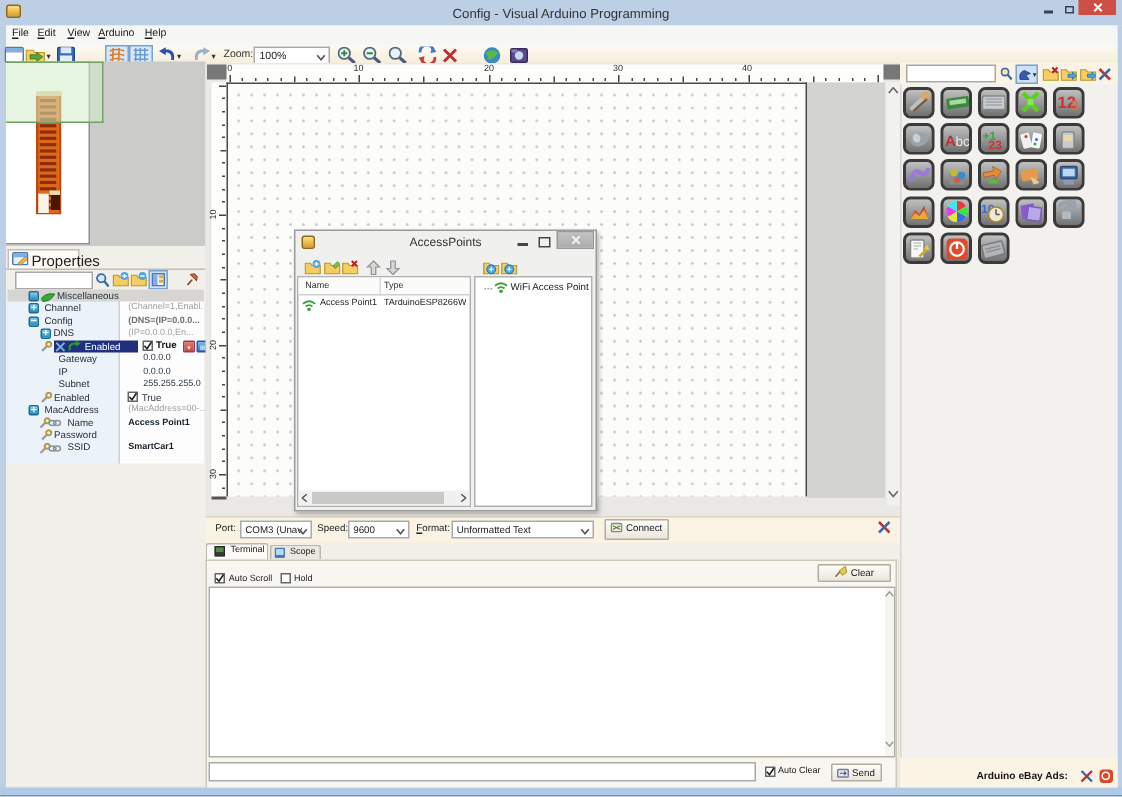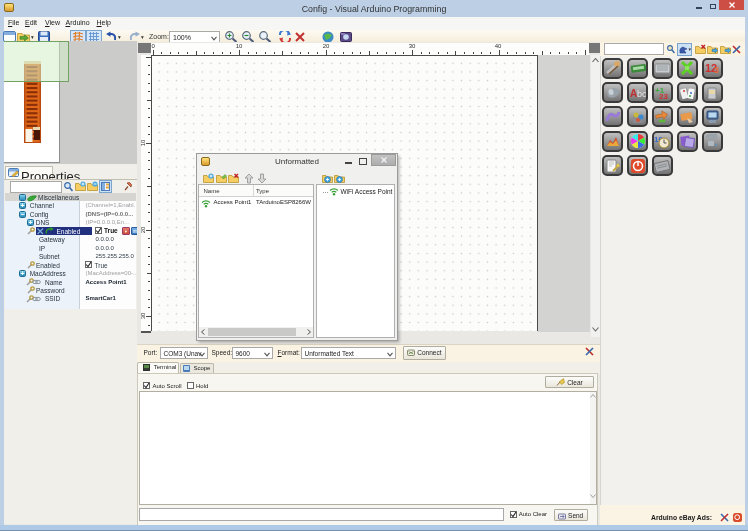--- a/index.html
+++ b/index.html
@@ -128,21 +128,21 @@
     <rect x="10" y="69" width="6" height="10" fill="#4a1604"></rect>
     <rect x="9" y="66" width="7" height="3" fill="#e8d8b0"></rect>
   </svg>
 <div class="a" style="left:3.5px;top:41px;width:65.5px;height:41px;background:rgba(210,238,198,0.55);border:1px solid #71a263;border-left:none;"></div>
 <div class="a" style="left:5px;top:166px;width:48px;height:13px;background:#fcfbf7;border:1px solid #c2beb0;border-bottom:none;"></div>
 <svg class="a" style="left:8px;top:168px;" width="11" height="9">
     <rect x="0.5" y="0.5" width="10" height="8" rx="1" fill="#e8f0fa" stroke="#4a7ab8"></rect>
     <rect x="1" y="1" width="9" height="2.5" fill="#84aede"></rect>
     <path d="M4 7.5 L9 3 L10.5 4.5 L5.5 9 Z" fill="#e8b83a" stroke="#a07820" stroke-width="0.5"></path>
   </svg>
-<div class="a" style="left:21px;top:168.5px;font-size:13px;color:#222;">Properties</div>
+<div class="a" style="left:21px;top:168.5px;font-size:10px;color:#222;">Properties</div>
 <div class="a" style="left:3.5px;top:179px;width:133.5px;height:345px;background:#f1efe9;border-top:1px solid #c2beb0;"></div>
 <div class="a" style="left:10px;top:180.5px;width:52px;height:12px;background:#fff;border:1px solid #a8a8a8;"></div>
 <svg class="a" style="left:64px;top:181.5px;" width="9" height="10">
     <circle cx="3.5" cy="3.5" r="2.8" fill="#d8e8f8" stroke="#3a6aaa" stroke-width="1.2"></circle>
     <line x1="5.5" y1="5.5" x2="8.5" y2="9" stroke="#3a6aaa" stroke-width="1.6"></line>
   </svg>
 <svg class="a" style="left:75px;top:181px;" width="11" height="11">
     <path d="M0.5 2.5 L4 2.5 L5 4 L10.5 4 L10.5 9.5 L0.5 9.5 Z" fill="#f6cd62" stroke="#b8962e" stroke-width="0.8"></path>
     <circle cx="8" cy="3" r="2.6" fill="#4aa8e0"></circle>
     <path d="M6.6 3 H9.4 M8 1.6 V4.4" stroke="#fff" stroke-width="0.9"></path>
@@ -615,21 +615,21 @@
 <svg class="a" style="left:719.5px;top:512.5px;" width="9" height="9">
     <path d="M1 1 L8 8" stroke="#3a6aaa" stroke-width="1.6"></path>
     <path d="M8 1 L1 8" stroke="#c03030" stroke-width="1.6"></path>
   </svg>
 <div class="a" style="left:732.5px;top:512.5px;width:9.5px;height:9.5px;background:#d84a2a;border-radius:2.5px;"></div>
 <svg class="a" style="left:734px;top:514px;" width="7" height="7">
     <circle cx="3.2" cy="3.2" r="2.4" fill="none" stroke="#fff" stroke-width="1"></circle>
   </svg>
 <div class="a" style="left:196px;top:153px;width:202px;height:188px;background:#f0f0ee;border:1px solid #9b9b9b;box-shadow:1.5px 1.5px 3px rgba(0,0,0,0.28);"></div>
 <div class="a" style="left:200.5px;top:157px;width:9px;height:9px;background:linear-gradient(#ffe27a,#d99a2e);border:1px solid #8a6a1a;border-radius:2px;"></div>
-<div class="a" style="left:196px;top:157px;width:202px;text-align:center;font-size:8px;color:#333;">Unformatted</div>
+<div class="a" style="left:196px;top:157px;width:202px;text-align:center;font-size:8px;color:#333;">AccessPoints</div>
 <div class="a" style="left:345px;top:162px;width:7px;height:1.6px;background:#444;"></div>
 <div class="a" style="left:359px;top:157.5px;width:8px;height:7px;border:1.4px solid #444;"></div>
 <div class="a" style="left:371px;top:154px;width:25px;height:12px;background:linear-gradient(#c2c2c2,#adadad);border:1px solid #9a9a9a;"></div>
 <svg class="a" style="left:381px;top:157px;" width="6" height="6">
     <path d="M0.5 0.5 L5.5 5.5 M5.5 0.5 L0.5 5.5" stroke="#f2f2f2" stroke-width="1.2"></path>
   </svg>
 <svg class="a" style="left:203px;top:172.5px;" width="11" height="11">
     <path d="M0.5 2.5 L4 2.5 L5 4 L10.5 4 L10.5 9.5 L0.5 9.5 Z" fill="#f6cd62" stroke="#b8962e" stroke-width="0.8"></path>
     <circle cx="8" cy="3" r="2.6" fill="#4aa8e0"></circle>
     <path d="M6.6 3 H9.4 M8 1.6 V4.4" stroke="#fff" stroke-width="0.9"></path>

